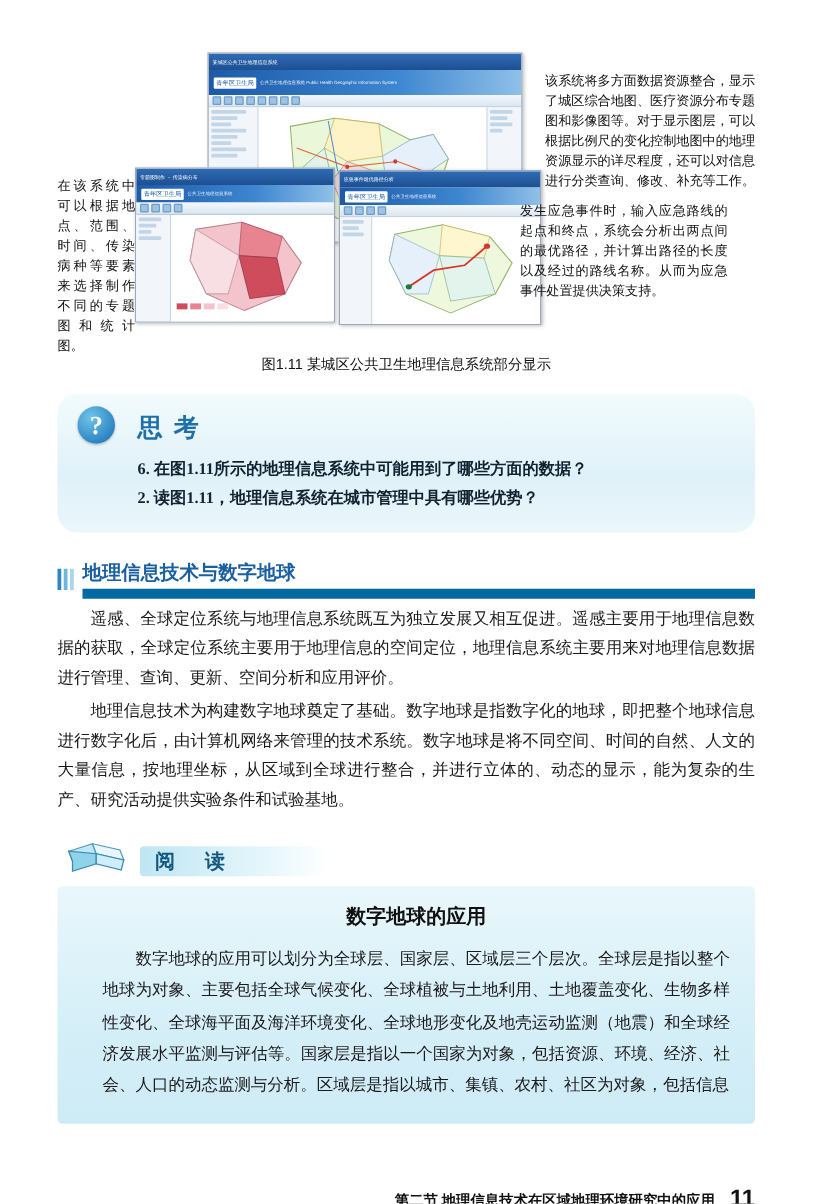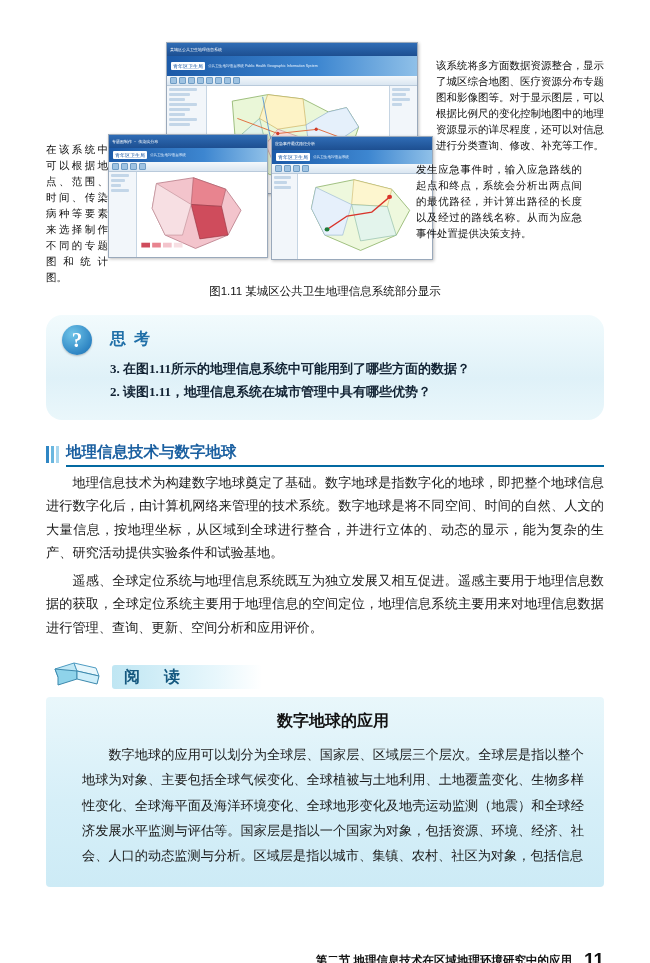--- a/index.html
+++ b/index.html
@@ -205,21 +205,21 @@
     font-size: 21px;
     font-weight: bold;
     font-family: "Liberation Serif", serif;
     display: flex;
     align-items: center;
     justify-content: center;
     box-shadow: 0 1px 2px rgba(0,0,0,0.25);
   }
   .think-title {
     color: #1f6fa8;
-    font-size: 16px;
+    font-size: 20px;
     font-weight: bold;
     margin-bottom: 8px;
     letter-spacing: 2px;
   }
   .think-item {
     font-size: 13px;
     color: #123;
     line-height: 1.75;
     font-family: "Liberation Serif", serif;
     font-weight: bold;
@@ -243,21 +243,21 @@
     height: 17px;
     background: #2f86c4;
   }
   .section-bars i:nth-child(2) { background: #6bb7df; }
   .section-bars i:nth-child(3) { background: #a7d6ee; }
   .section-title {
     font-size: 15.5px;
     font-weight: bold;
     color: #1a5fa0;
     font-family: "Liberation Sans", sans-serif;
-    border-bottom: 2px solid #0369a1;
+    border-bottom: 8px solid #0369a1;
     padding: 0 4px 2px 0;
     flex: 1;
   }
 
   p.body {
     font-size: 13.2px;
     line-height: 1.78;
     text-indent: 2em;
     margin: 4px 0;
     text-align: justify;
@@ -485,35 +485,35 @@
     <div class="annot annot-left">在该系统中可以根据地点、范围、时间、传染病种等要素来选择制作不同的专题图和统计图。</div>
     <div class="annot annot-top-right">该系统将多方面数据资源整合，显示了城区综合地图、医疗资源分布专题图和影像图等。对于显示图层，可以根据比例尺的变化控制地图中的地理资源显示的详尽程度，还可以对信息进行分类查询、修改、补充等工作。</div>
     <div class="annot annot-right">发生应急事件时，输入应急路线的起点和终点，系统会分析出两点间的最优路径，并计算出路径的长度以及经过的路线名称。从而为应急事件处置提供决策支持。</div>
 
     <div class="fig-caption">图1.11  某城区公共卫生地理信息系统部分显示</div>
   </div>
 
   <div class="think-box">
     <div class="think-icon">?</div>
     <div class="think-title">思  考</div>
-    <div class="think-item">3. 在图1.11所示的地理信息系统中可能用到了哪些方面的数据？</div>
+    <div class="think-item">6. 在图1.11所示的地理信息系统中可能用到了哪些方面的数据？</div>
     <div class="think-item">2. 读图1.11，地理信息系统在城市管理中具有哪些优势？</div>
   </div>
 
   <div class="section-head">
     <span class="section-bars">
         <i></i>
         <i></i>
         <i></i>
       </span>
     <span class="section-title">地理信息技术与数字地球</span>
   </div>
 
+  <p class="body">遥感、全球定位系统与地理信息系统既互为独立发展又相互促进。遥感主要用于地理信息数据的获取，全球定位系统主要用于地理信息的空间定位，地理信息系统主要用来对地理信息数据进行管理、查询、更新、空间分析和应用评价。</p>
   <p class="body">地理信息技术为构建数字地球奠定了基础。数字地球是指数字化的地球，即把整个地球信息进行数字化后，由计算机网络来管理的技术系统。数字地球是将不同空间、时间的自然、人文的大量信息，按地理坐标，从区域到全球进行整合，并进行立体的、动态的显示，能为复杂的生产、研究活动提供实验条件和试验基地。</p>
-  <p class="body">遥感、全球定位系统与地理信息系统既互为独立发展又相互促进。遥感主要用于地理信息数据的获取，全球定位系统主要用于地理信息的空间定位，地理信息系统主要用来对地理信息数据进行管理、查询、更新、空间分析和应用评价。</p>
 
   <div class="read-head">
     <svg class="read-book" viewBox="0 0 50 34">
       <path d="M3,10 L22,4 L25,12 L6,18 Z" fill="#bfe7f5" stroke="#4e9cc2" stroke-width="1"></path>
       <path d="M25,12 L22,4 L44,9 L47,17 Z" fill="#e9f7fc" stroke="#4e9cc2" stroke-width="1"></path>
       <path d="M3,10 L6,18 L6,26 L25,20 L25,12 Z" fill="#8fd3ea" stroke="#3d89ad" stroke-width="1"></path>
       <path d="M25,12 L25,20 L45,25 L47,17 Z" fill="#cdeefa" stroke="#3d89ad" stroke-width="1"></path>
     </svg>
     <div class="read-label">
       <span>阅  读</span>

